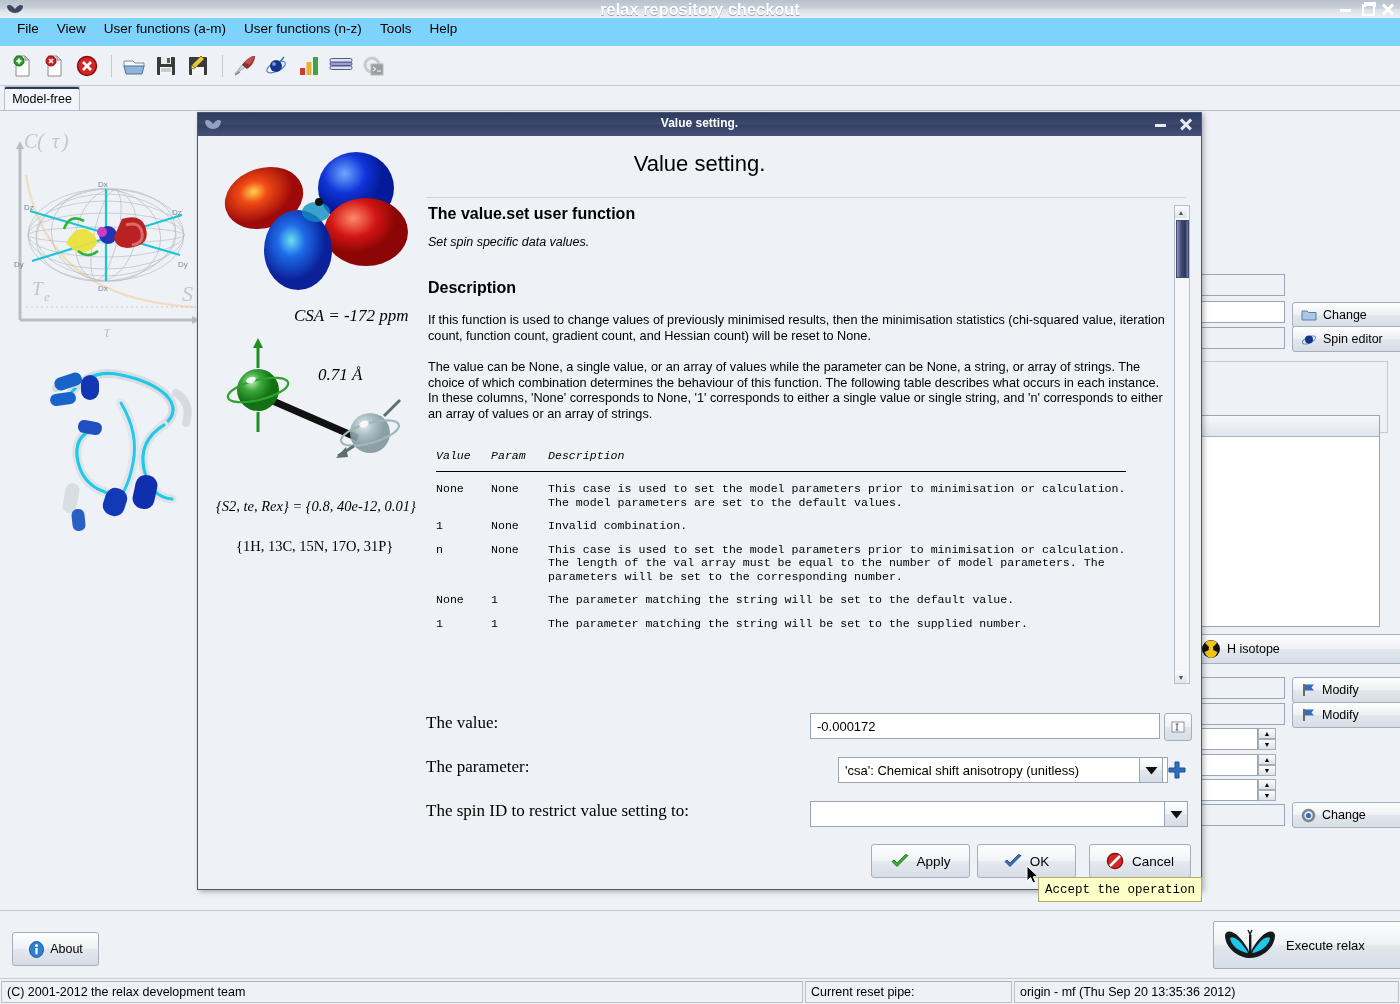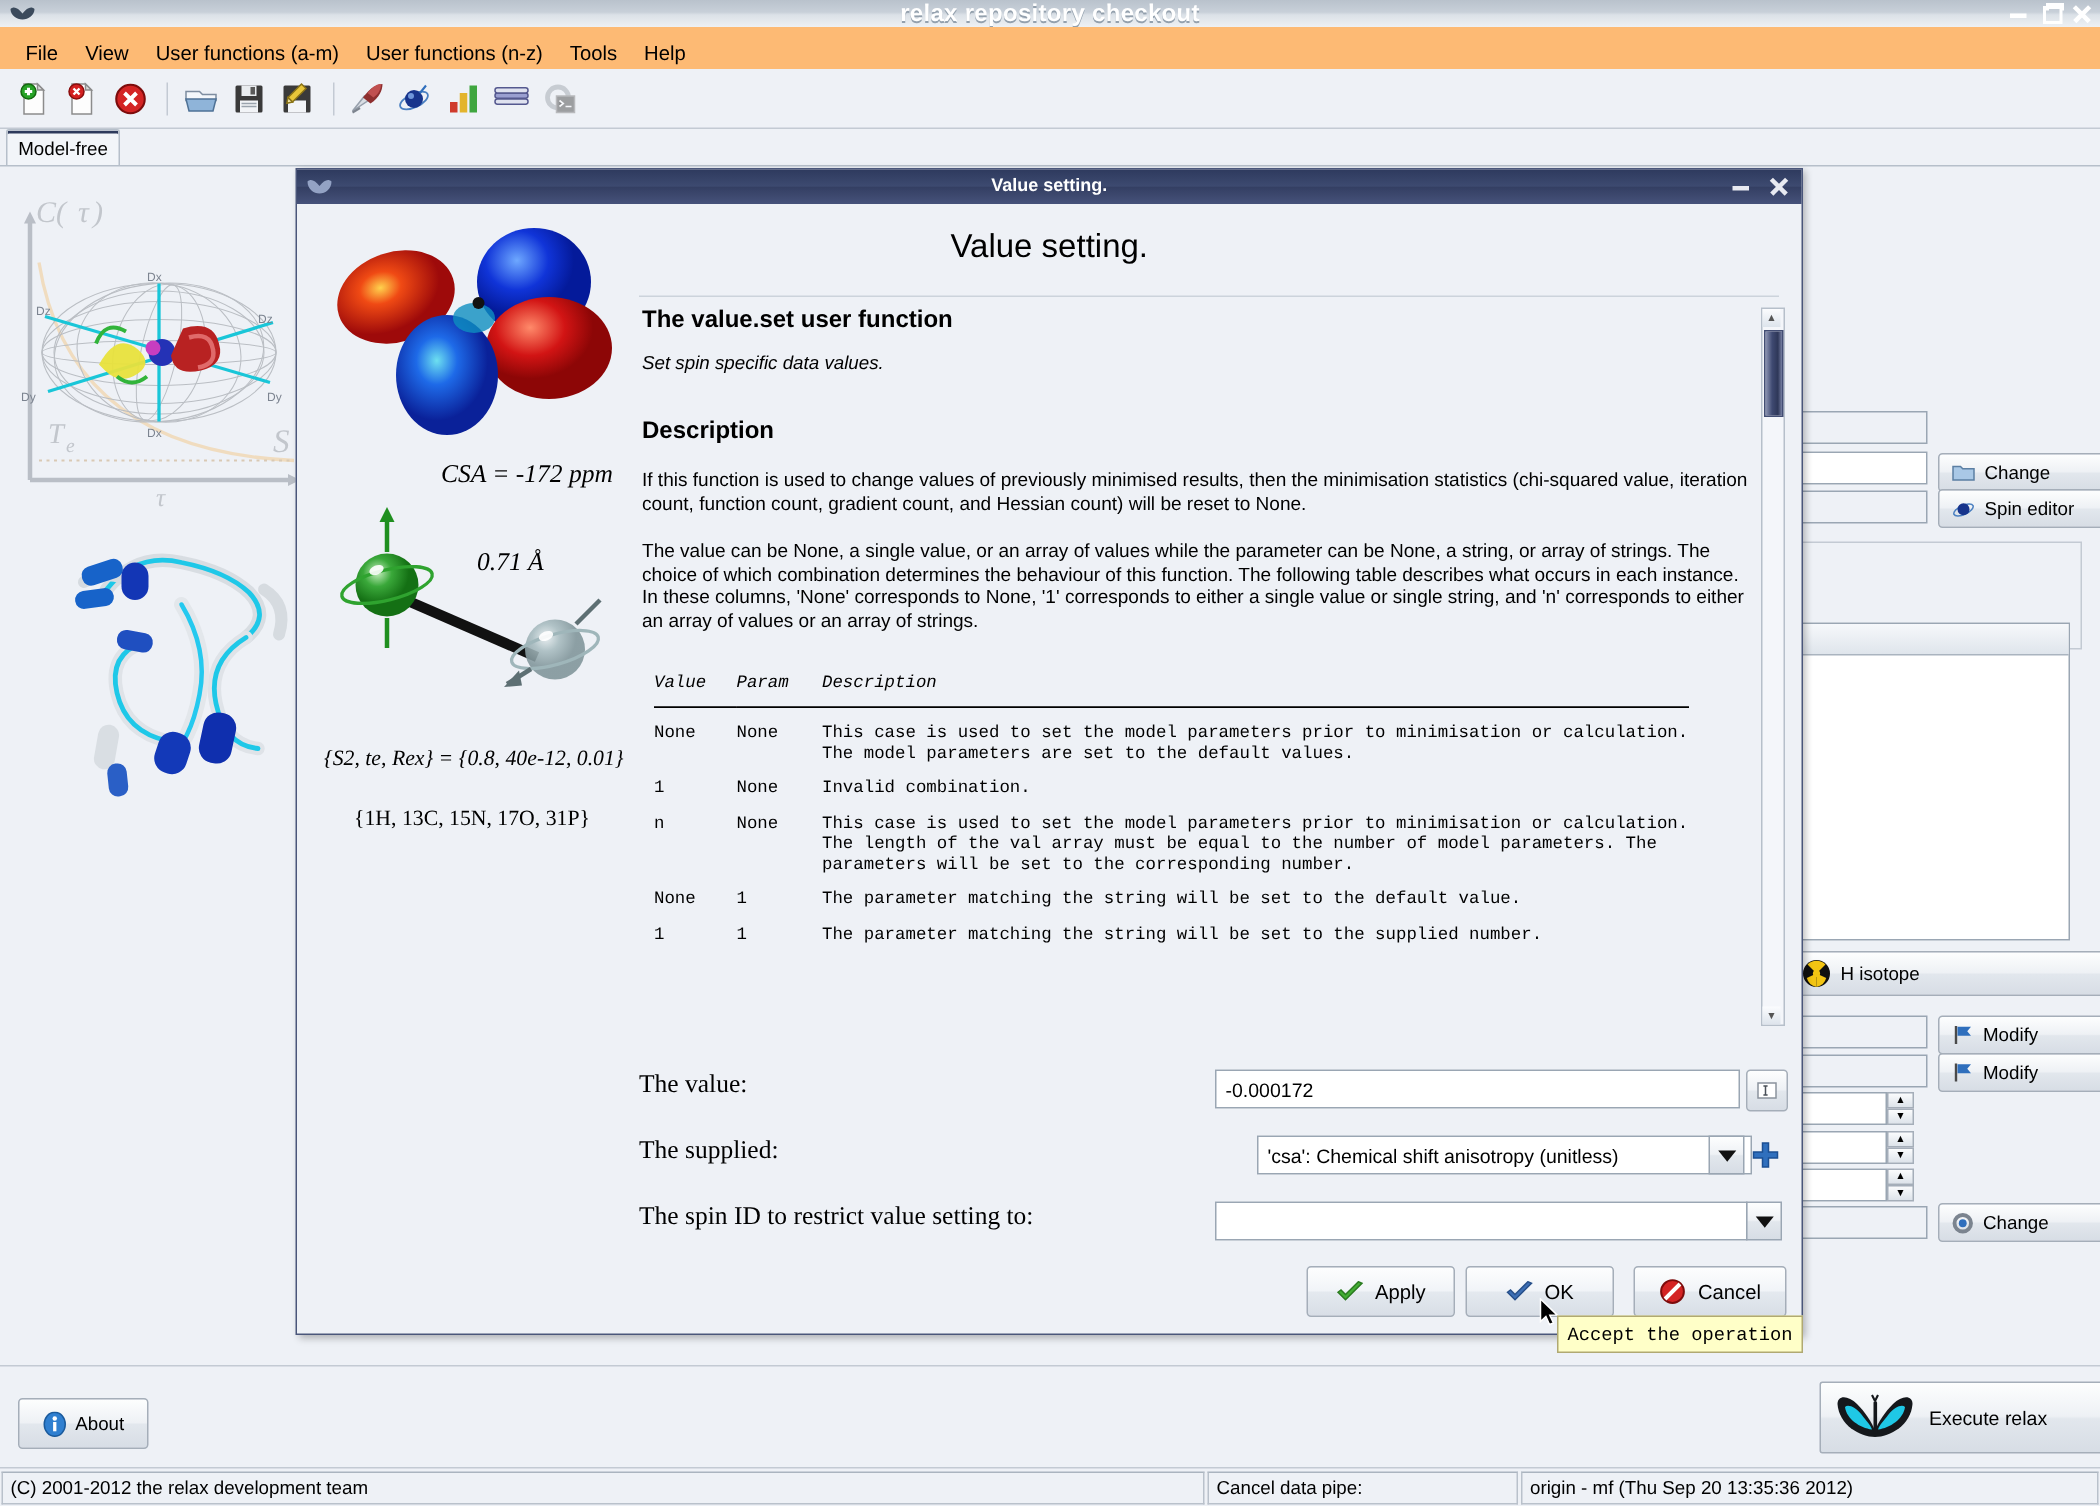--- a/index.html
+++ b/index.html
@@ -29,21 +29,21 @@
   .win-btn.max::before{content:"";position:absolute;left:4px;top:0px;width:8px;height:3px;border:2px solid #ffffff;border-bottom:0;}
   .win-btn.close::after,.win-btn.close::before{
     content:"";position:absolute;left:0px;top:6px;width:14px;height:2.6px;background:#ffffff;}
   .win-btn.close::after{transform:rotate(45deg);}
   .win-btn.close::before{transform:rotate(-45deg);}
   .app-logo{position:absolute;left:6px;top:2px;width:20px;height:13px;}
 
   
   #menubar{
     position:absolute;left:0;top:18px;width:1400px;height:28px;
-    background:#fdba74;display:flex;align-items:flex-end;padding-left:8px;
+    background:#7dd3fc;display:flex;align-items:flex-start;padding-left:8px;
     box-sizing:border-box;
   }
   #menubar .mi{padding:3px 9px;font-size:13.5px;color:#000;cursor:default;}
 
   
   #toolbar{
     position:absolute;left:0;top:46px;width:1400px;height:40px;
     background:#eef1f6;border-bottom:1px solid #c3cad3;
     display:flex;align-items:center;padding-left:8px;box-sizing:border-box;
   }
@@ -475,21 +475,21 @@
     <path d="M26 25 C18 24 9 18 8 10 C10 8 15 10 19 15 C22 19 25 22 26 25Z" fill="#1fc8e6"></path>
     <path d="M30 25 C38 24 47 18 48 10 C46 8 41 10 37 15 C34 19 31 22 30 25Z" fill="#1fc8e6"></path>
     <path d="M28 6 L26 2 M28 6 L30 2" stroke="#15181c" stroke-width="1.4" fill="none"></path>
     <rect x="27" y="6" width="2.4" height="22" rx="1.2" fill="#15181c"></rect>
   </svg>
   <span>Execute relax</span>
 </div>
 
 <div id="statusbar">
   <div class="sb-cell" style="flex:0 0 790px;">(C) 2001-2012 the relax development team</div>
-  <div class="sb-cell" style="flex:0 0 195px;">Cancel data pipe:</div>
+  <div class="sb-cell" style="flex:0 0 195px;">Current reset pipe:</div>
   <div class="sb-cell" style="flex:1;">origin - mf (Thu Sep 20 13:35:36 2012)</div>
 </div>
 
 <div id="dialog">
   <div id="dlg-titlebar">
     <svg class="dlogo" viewBox="0 0 18 14">
       <path d="M9 12 C5 12 1 9 1 4 C3 2 6 3 9 7 C12 3 15 2 17 4 C17 9 13 12 9 12Z" fill="#93a2c4"></path>
     </svg>
     <div class="dtitle">Value setting.</div>
     <div class="dlg-wbtns">
@@ -625,21 +625,21 @@
     <span>-0.000172</span>
   </div>
   <div class="fbtn-sq" style="left:966px;top:600px;">
     <svg width="14" height="12" viewBox="0 0 14 12">
       <rect x="1" y="1" width="12" height="10" fill="#fff" stroke="#8b939d"></rect>
       <path d="M6 3v6M4.6 3h2.8M4.6 9h2.8" stroke="#4a5058" stroke-width="1"></path>
     </svg>
   </div>
 
   <div class="frow" style="top:644px;">
-    <span class="flabel">The supplied:</span>
+    <span class="flabel">The parameter:</span>
   </div>
   <div class="finput" style="left:640px;top:644px;width:330px;">
     <span>'csa':  Chemical shift anisotropy (unitless)</span>
   </div>
   <div class="arrowbtn" style="left:941px;top:644px;">
     <svg width="13" height="9" viewBox="0 0 13 9">
       <path d="M0.5 1h12L6.5 8.5z" fill="#111"></path>
     </svg>
   </div>
   <div class="fbtn-sq" style="left:966px;top:644px;border:none;background:transparent;">

